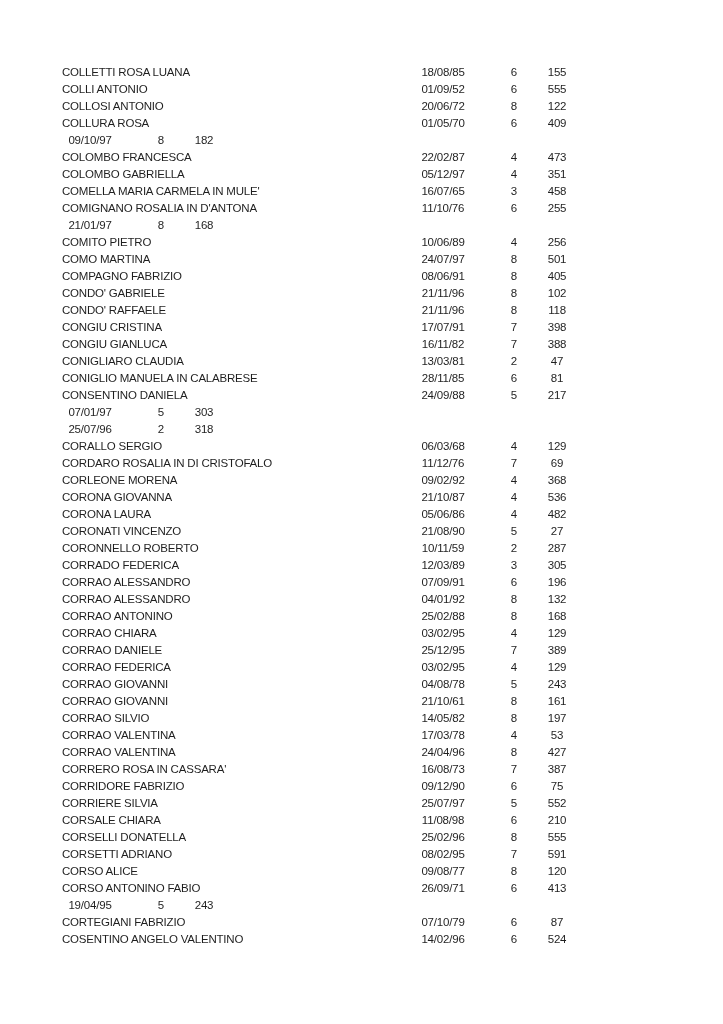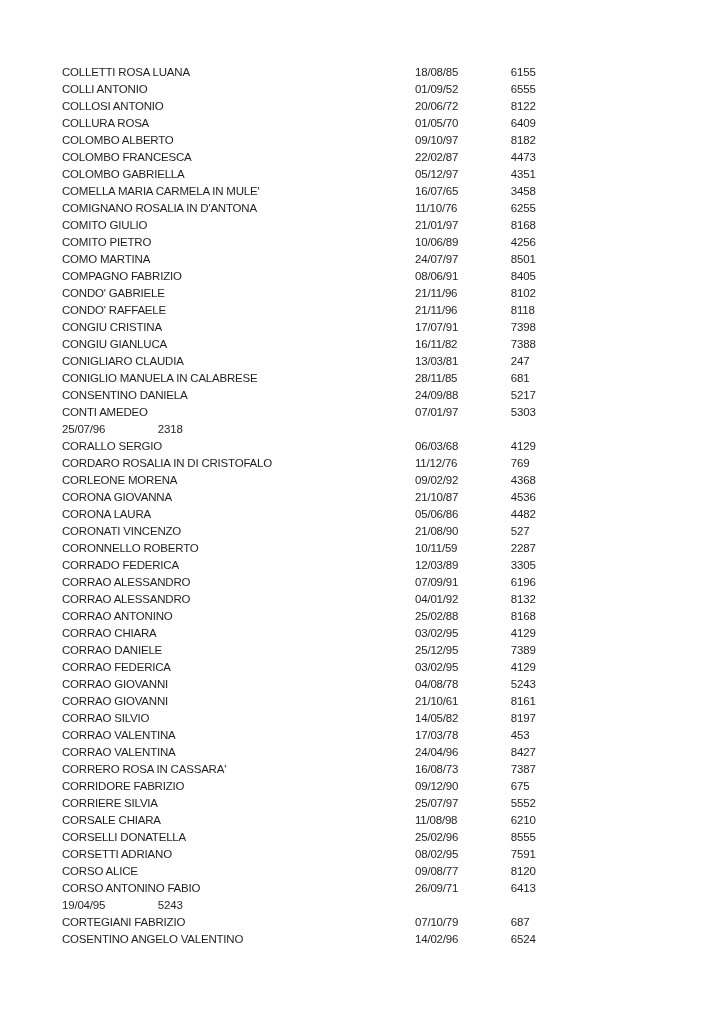--- a/index.html
+++ b/index.html
@@ -23,23 +23,23 @@
     position: absolute;
     top: 64px;
     left: 62px;
   }
   .row {
     display: flex;
     white-space: nowrap;
   }
   .cell { display: block; }
   .cell.name  { width: 353px; text-align: left; }
-  .cell.date  { width: 56px;  text-align: left; }
+  .cell.date  { width: 56px;  text-align: center; }
   .cell.code  { width: 46px;  text-align: right; }
-  .cell.value { width: 80px;  text-align: left; }
+  .cell.value { width: 80px;  text-align: center; }
 </style>
 </head>
 <body>
 
 <div class="page">
   <div class="list" id="name-list">
   <div class="row">
     <span class="cell name">COLLETTI ROSA LUANA</span>
     <span class="cell date">18/08/85</span>
     <span class="cell code">6</span>
@@ -61,21 +61,20 @@
   </div>
 
   <div class="row">
     <span class="cell name">COLLURA ROSA</span>
     <span class="cell date">01/05/70</span>
     <span class="cell code">6</span>
     <span class="cell value">409</span>
   </div>
 
   <div class="row">
-    <span class="cell name">COLOMBO ALBERTO</span>
     <span class="cell date">09/10/97</span>
     <span class="cell code">8</span>
     <span class="cell value">182</span>
   </div>
 
   <div class="row">
     <span class="cell name">COLOMBO FRANCESCA</span>
     <span class="cell date">22/02/87</span>
     <span class="cell code">4</span>
     <span class="cell value">473</span>
@@ -96,21 +95,20 @@
   </div>
 
   <div class="row">
     <span class="cell name">COMIGNANO ROSALIA IN D'ANTONA</span>
     <span class="cell date">11/10/76</span>
     <span class="cell code">6</span>
     <span class="cell value">255</span>
   </div>
 
   <div class="row">
-    <span class="cell name">COMITO GIULIO</span>
     <span class="cell date">21/01/97</span>
     <span class="cell code">8</span>
     <span class="cell value">168</span>
   </div>
 
   <div class="row">
     <span class="cell name">COMITO PIETRO</span>
     <span class="cell date">10/06/89</span>
     <span class="cell code">4</span>
     <span class="cell value">256</span>
@@ -173,21 +171,20 @@
   </div>
 
   <div class="row">
     <span class="cell name">CONSENTINO DANIELA</span>
     <span class="cell date">24/09/88</span>
     <span class="cell code">5</span>
     <span class="cell value">217</span>
   </div>
 
   <div class="row">
-    <span class="cell name">CONTI AMEDEO</span>
     <span class="cell date">07/01/97</span>
     <span class="cell code">5</span>
     <span class="cell value">303</span>
   </div>
 
   <div class="row">
     <span class="cell date">25/07/96</span>
     <span class="cell code">2</span>
     <span class="cell value">318</span>
   </div>

